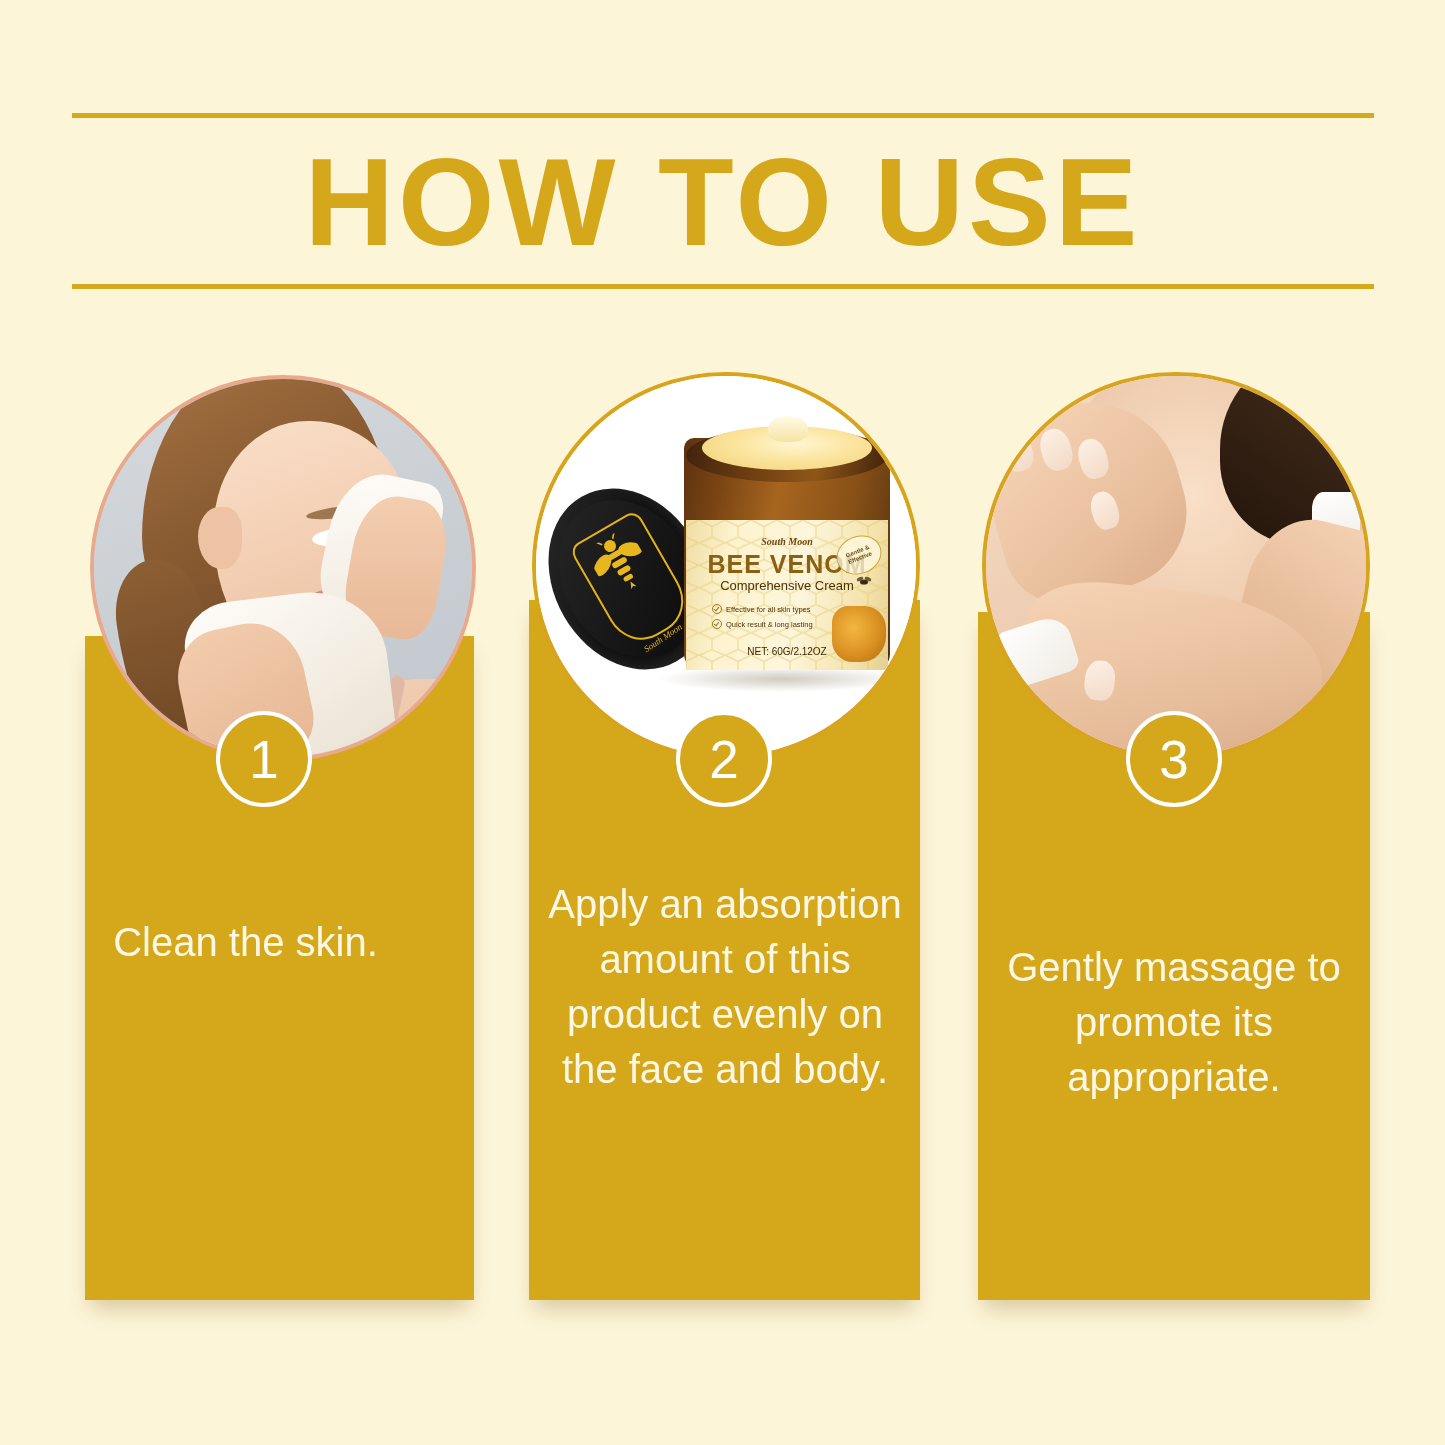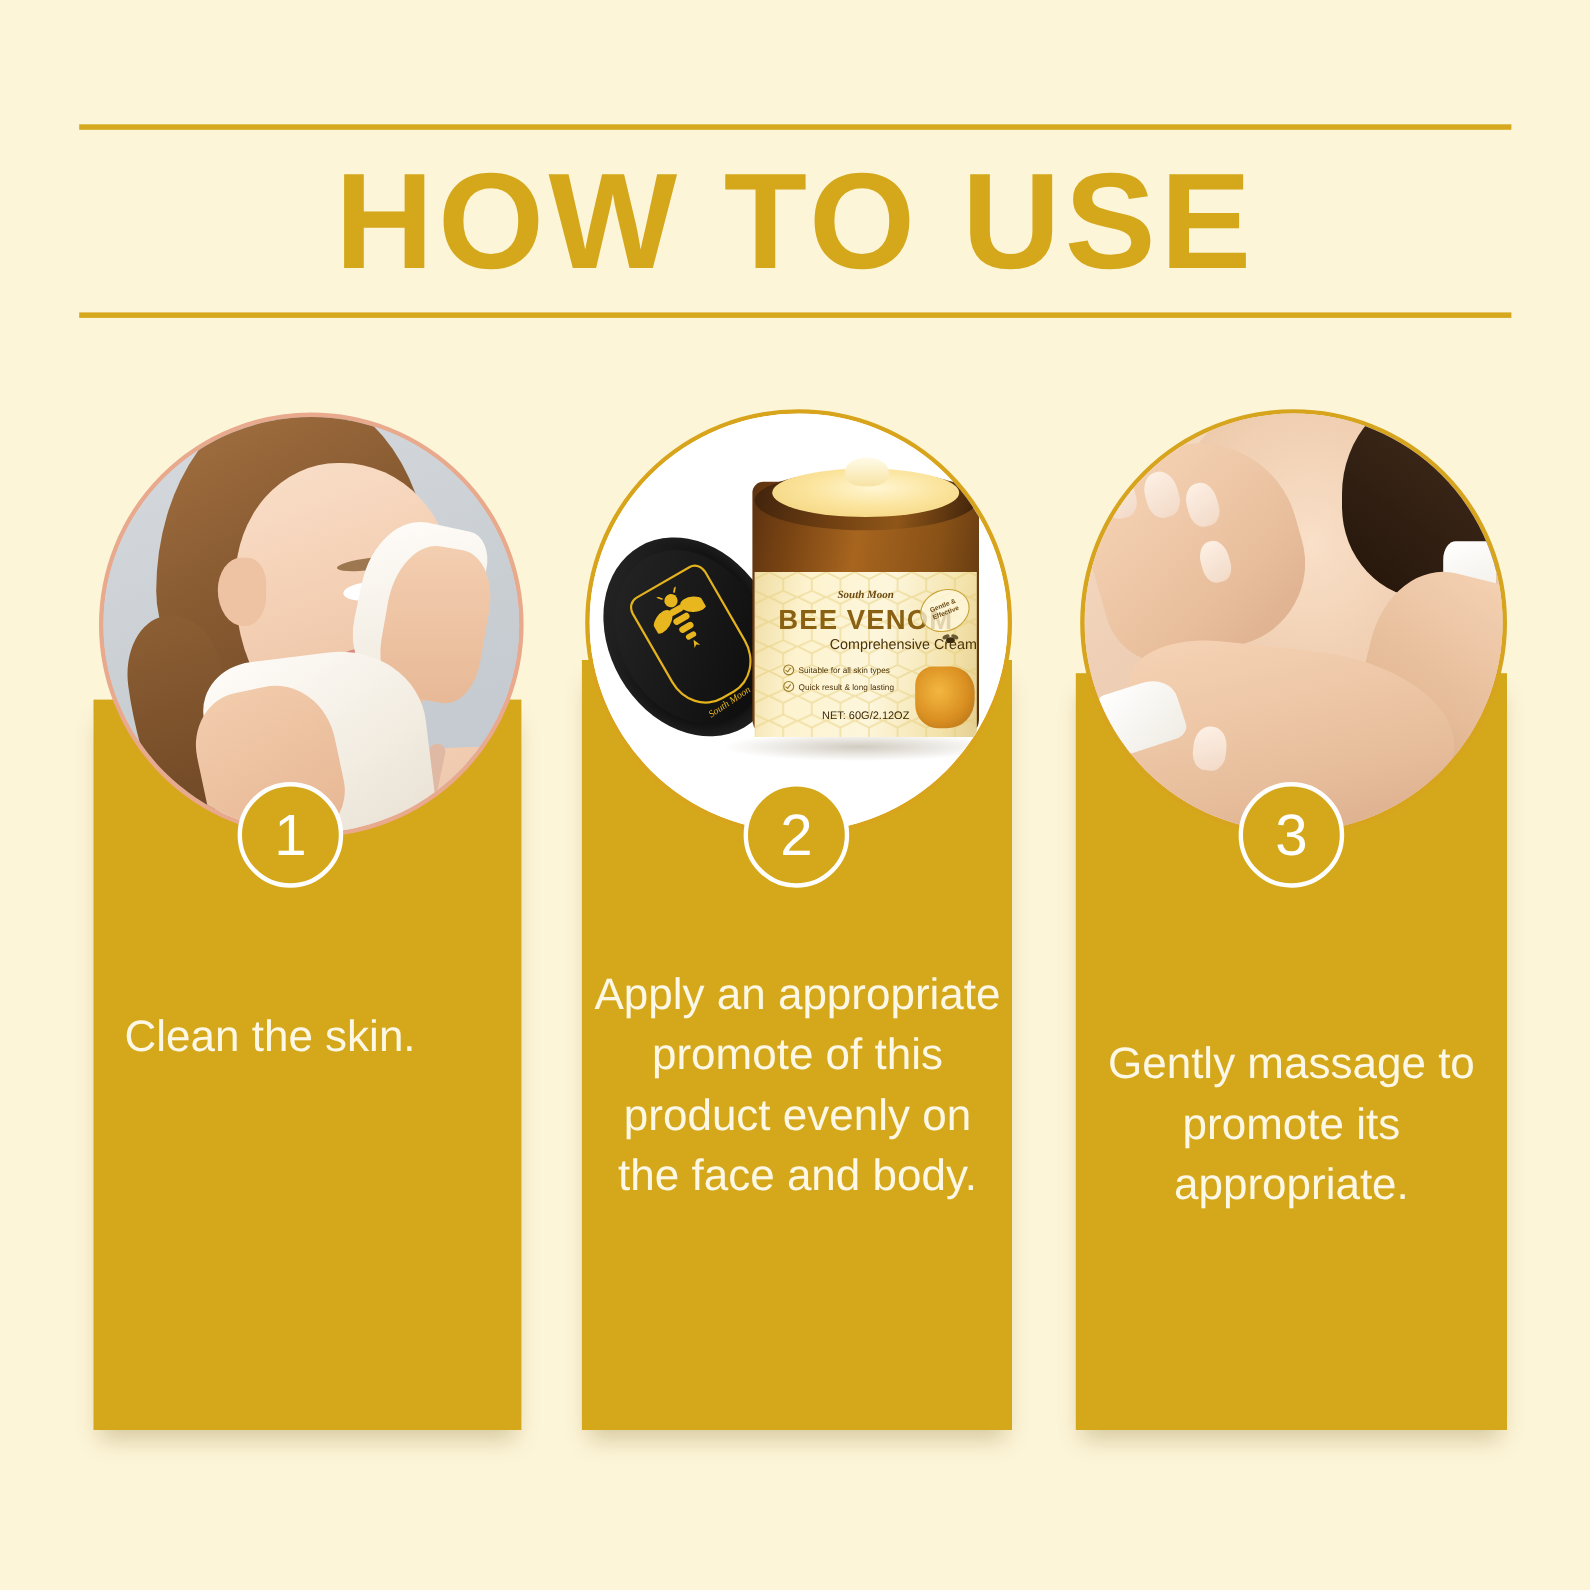--- a/index.html
+++ b/index.html
@@ -295,21 +295,21 @@
     text-align: center;
     color: #8a6013;
     font-size: 25px;
     font-weight: 700;
     letter-spacing: 1px;
     font-family: "Liberation Sans", sans-serif;
   }
   .label-sub {
     position: absolute;
     left: 0; right: 0; top: 58px;
-    text-align: right;
+    text-align: center;
     color: #4a3209;
     font-size: 13px;
     font-family: "Liberation Sans", sans-serif;
   }
   .label-bullets {
     position: absolute;
     left: 26px; top: 84px;
   }
   .label-bullet {
     display: flex;
@@ -557,21 +557,21 @@
             <rect width="202" height="150" fill="url(#hex)"></rect>
           </svg>
 
           <div class="label-brand">South Moon</div>
           <div class="label-title">BEE VENOM</div>
           <div class="label-sub">Comprehensive Cream</div>
 
           <div class="label-bullets">
             <div class="label-bullet">
               <span class="bullet-check"></span>
-              <span>Suitable for all skin types</span>
+              <span>Effective for all skin types</span>
             </div>
             <div class="label-bullet">
               <span class="bullet-check"></span>
               <span>Quick result &amp; long lasting</span>
             </div>
           </div>
 
           <div class="label-net">NET: 60G/2.12OZ</div>
 
           <div class="label-badge">Gentle &amp; Effective</div>
@@ -580,21 +580,21 @@
           <svg class="label-bee-small" viewBox="0 0 16 12">
             <ellipse cx="8" cy="6" rx="4" ry="2.6" fill="#3a2a10"></ellipse>
             <ellipse cx="4" cy="3" rx="3.4" ry="1.8" fill="#6b5a33" transform="rotate(-25 4 3)"></ellipse>
             <ellipse cx="12" cy="3" rx="3.4" ry="1.8" fill="#6b5a33" transform="rotate(25 12 3)"></ellipse>
           </svg>
         </div>
       </div>
     </div>
 
     <div class="num-badge">2</div>
-    <div class="caption">Apply an appropriate promote of this product evenly on the face and body.</div>
+    <div class="caption">Apply an absorption amount of this product evenly on the face and body.</div>
   </div>
 
   <div class="step step-3">
     <div class="panel"></div>
 
     <div class="circle-frame">
       <div class="photo">
         <div class="ph3-bg"></div>
         <div class="ph3-cheek"></div>
         <div class="ph3-hairline"></div>

